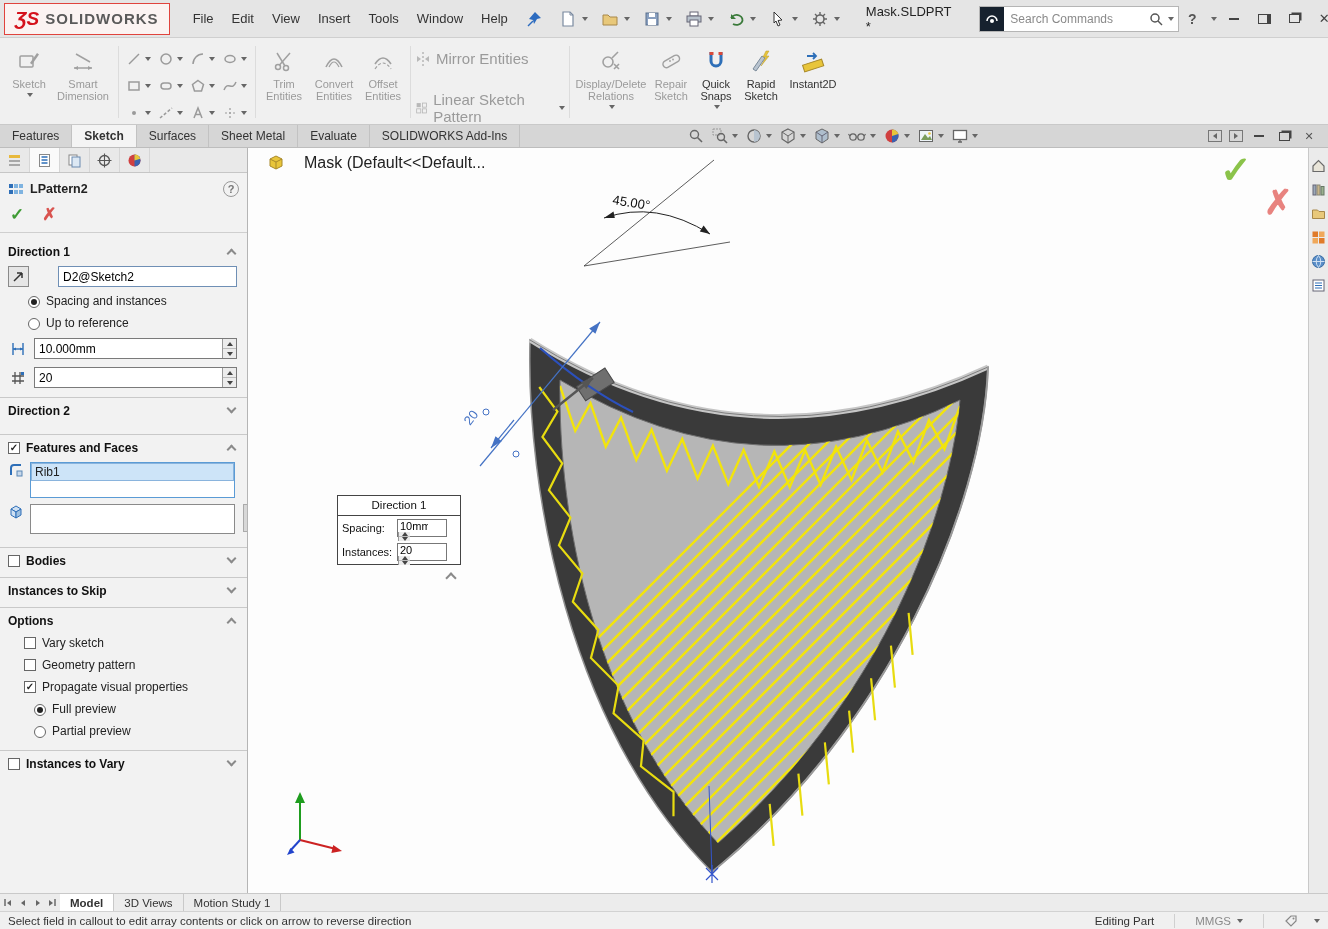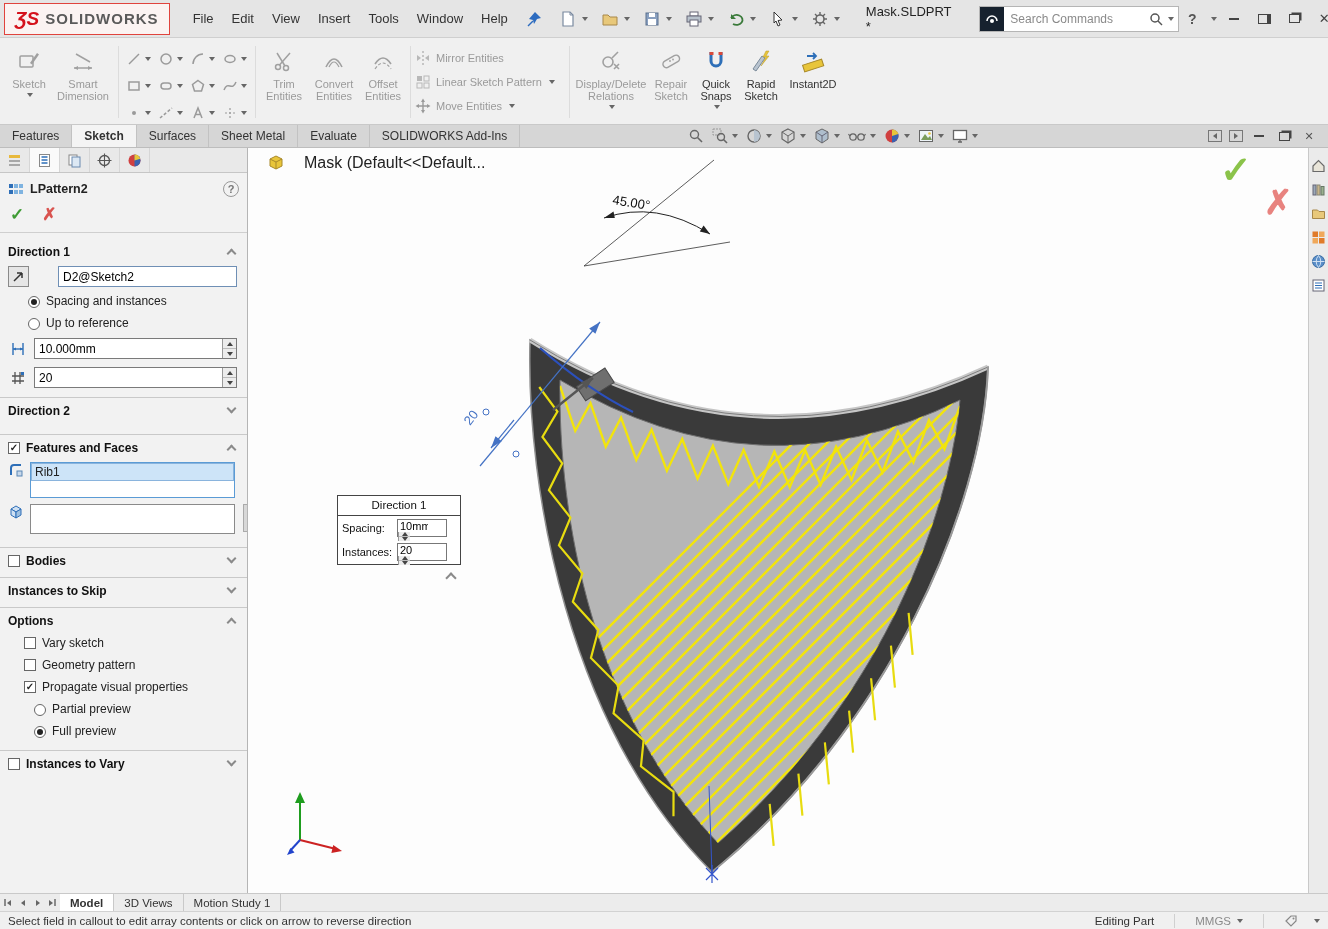--- a/index.html
+++ b/index.html
@@ -36,21 +36,21 @@
 .help-q { font-weight:bold; color:#555; font-size:14px; }
 
 
 #ribbon { position:absolute; left:0; top:38px; width:1328px; height:87px; background:#f0f0f0; border-bottom:1px solid #c9c9c9; display:flex; align-items:stretch; padding:2px 2px 0 6px; }
 .rsep { width:1px; background:#dcdcdc; margin:6px 4px; }
 .rbig { flex:none; display:flex; flex-direction:column; align-items:center; text-align:center; font-size:11px; line-height:12px; color:#9a9a9a; padding:7px 3px 2px; gap:3px; }
 .rbig.on { color:#333; }
 .ric { height:28px; display:flex; align-items:center; justify-content:center; }
 .small-grid { display:grid; grid-template-columns:repeat(4,32px); grid-auto-rows:27px; align-content:start; padding-top:5px; flex:none; }
 .sg-item { display:flex; align-items:center; justify-content:center; gap:2px; }
-.mini-col { display:flex; flex-direction:column; gap:8px; padding-top:10px; font-size:11px; color:#9a9a9a; flex:none; width:150px; }
+.mini-col { display:flex; flex-direction:column; gap:24px; padding-top:10px; font-size:15px; color:#9a9a9a; flex:none; width:150px; }
 .mini-row { display:flex; align-items:center; gap:5px; }
 
 
 #tabstrip { position:absolute; left:0; top:125px; width:1328px; height:23px; background:#d6d6d6; border-bottom:1px solid #bdbdbd; display:flex; align-items:stretch; }
 .ctab { padding:0 12px; font-size:12px; color:#333; border-right:1px solid #c2c2c2; display:flex; align-items:center; }
 .ctab.active { background:#f4f4f4; font-weight:bold; }
 .hud { display:flex; align-items:center; gap:8px; margin-left:168px; }
 .hicon { display:flex; align-items:center; gap:2px; }
 .winctl2 { margin-left:auto; margin-right:10px; display:flex; align-items:center; gap:7px; }
 .wc2 { width:18px; height:16px; display:flex; align-items:center; justify-content:center; color:#555; font-size:11px; }
@@ -689,26 +689,26 @@
   </div>
   <div class="cb-row">
     <span class="cbox"></span>
       <span>Geometry pattern</span>
   </div>
   <div class="cb-row">
     <span class="cbox checked"></span>
       <span>Propagate visual properties</span>
   </div>
   <div class="radio-row" style="padding-left:34px">
+    <span class="rdo sel"></span>
+      <span>Full preview</span>
+  </div>
+  <div class="radio-row" style="padding-left:34px">
     <span class="rdo"></span>
       <span>Partial preview</span>
-  </div>
-  <div class="radio-row" style="padding-left:34px">
-    <span class="rdo sel"></span>
-      <span>Full preview</span>
   </div>
   <div class="sec-h sec-line" style="margin-top:8px">
     <span class="cbox"></span>
     <span>Instances to Vary</span>
       <span class="caret down"></span>
   </div>
   <div class="splitter"></div>
 </div>
 
 <div id="viewport">

